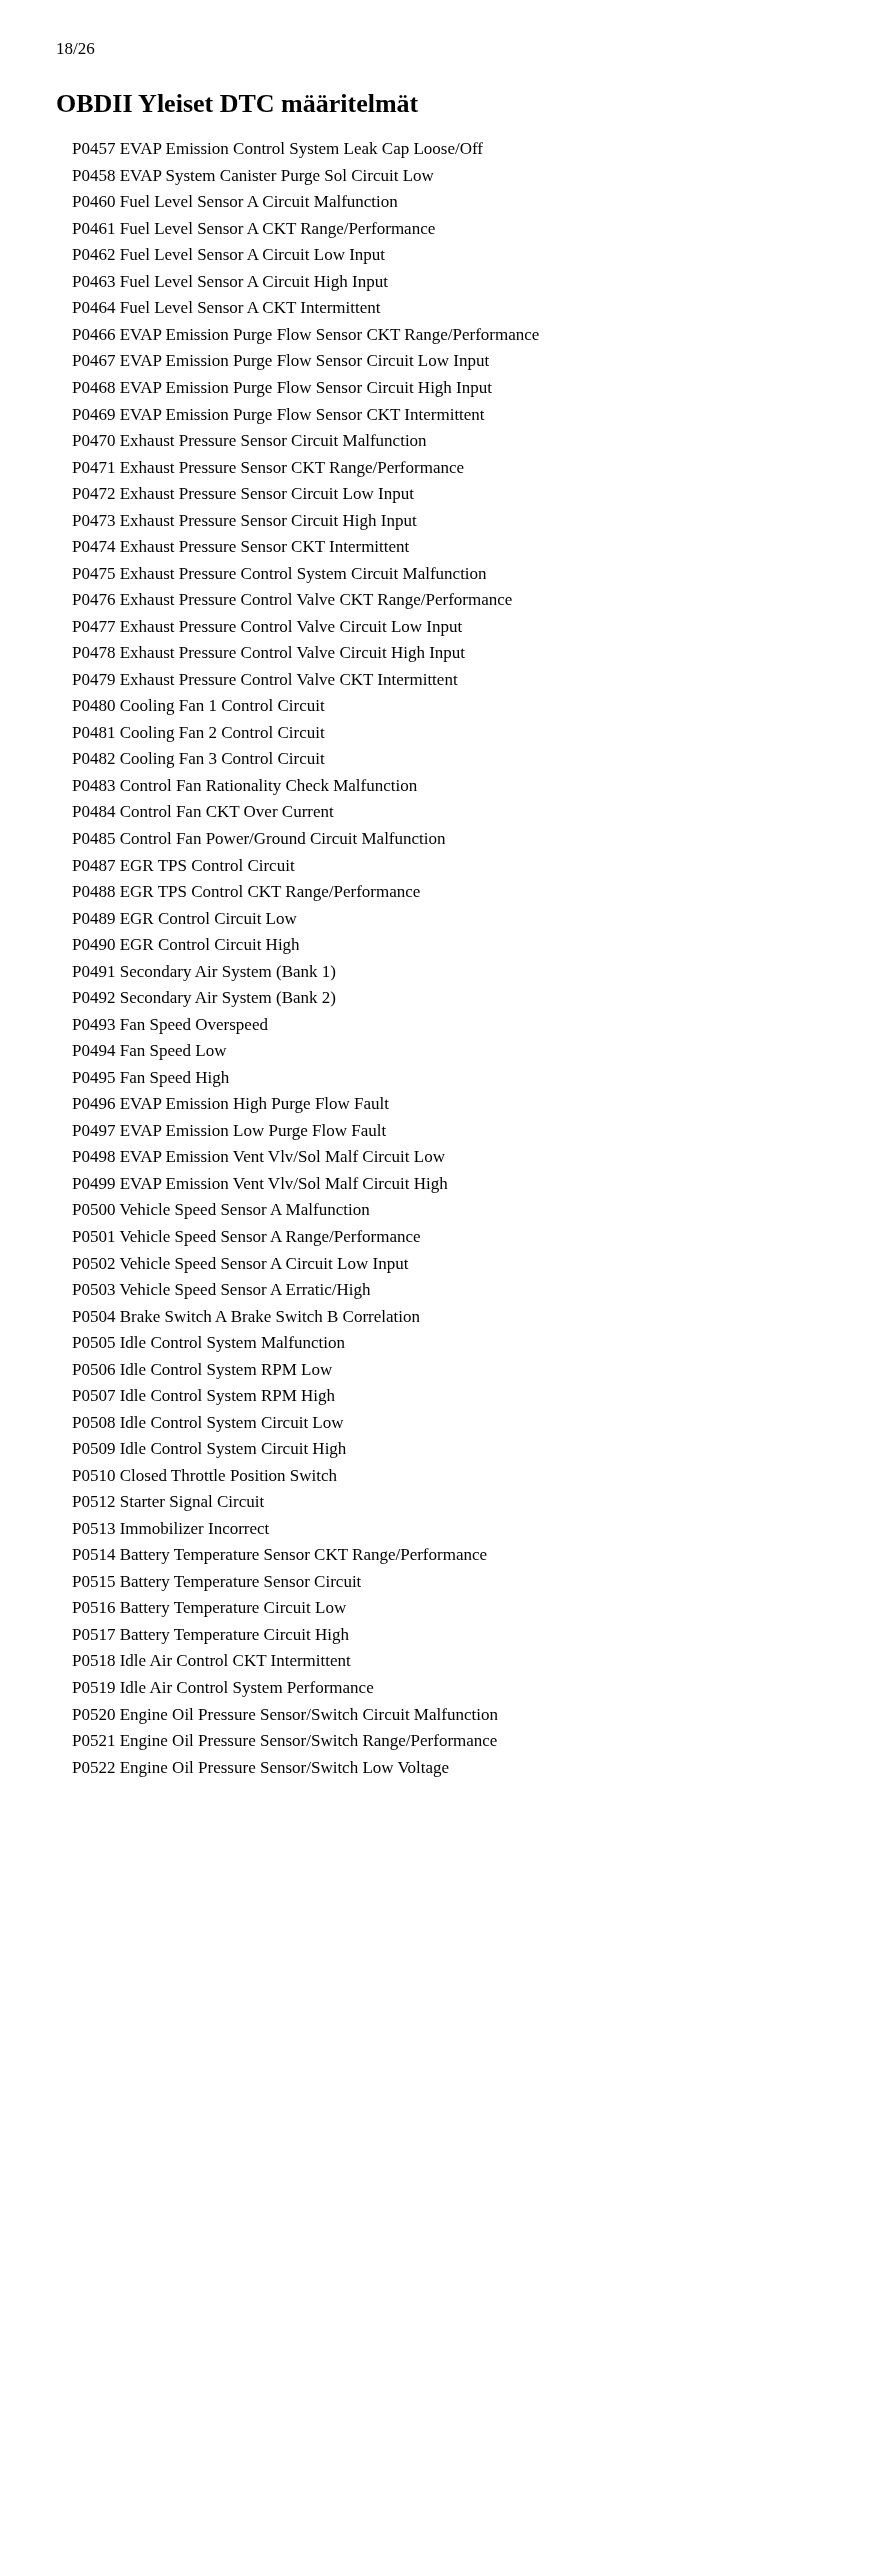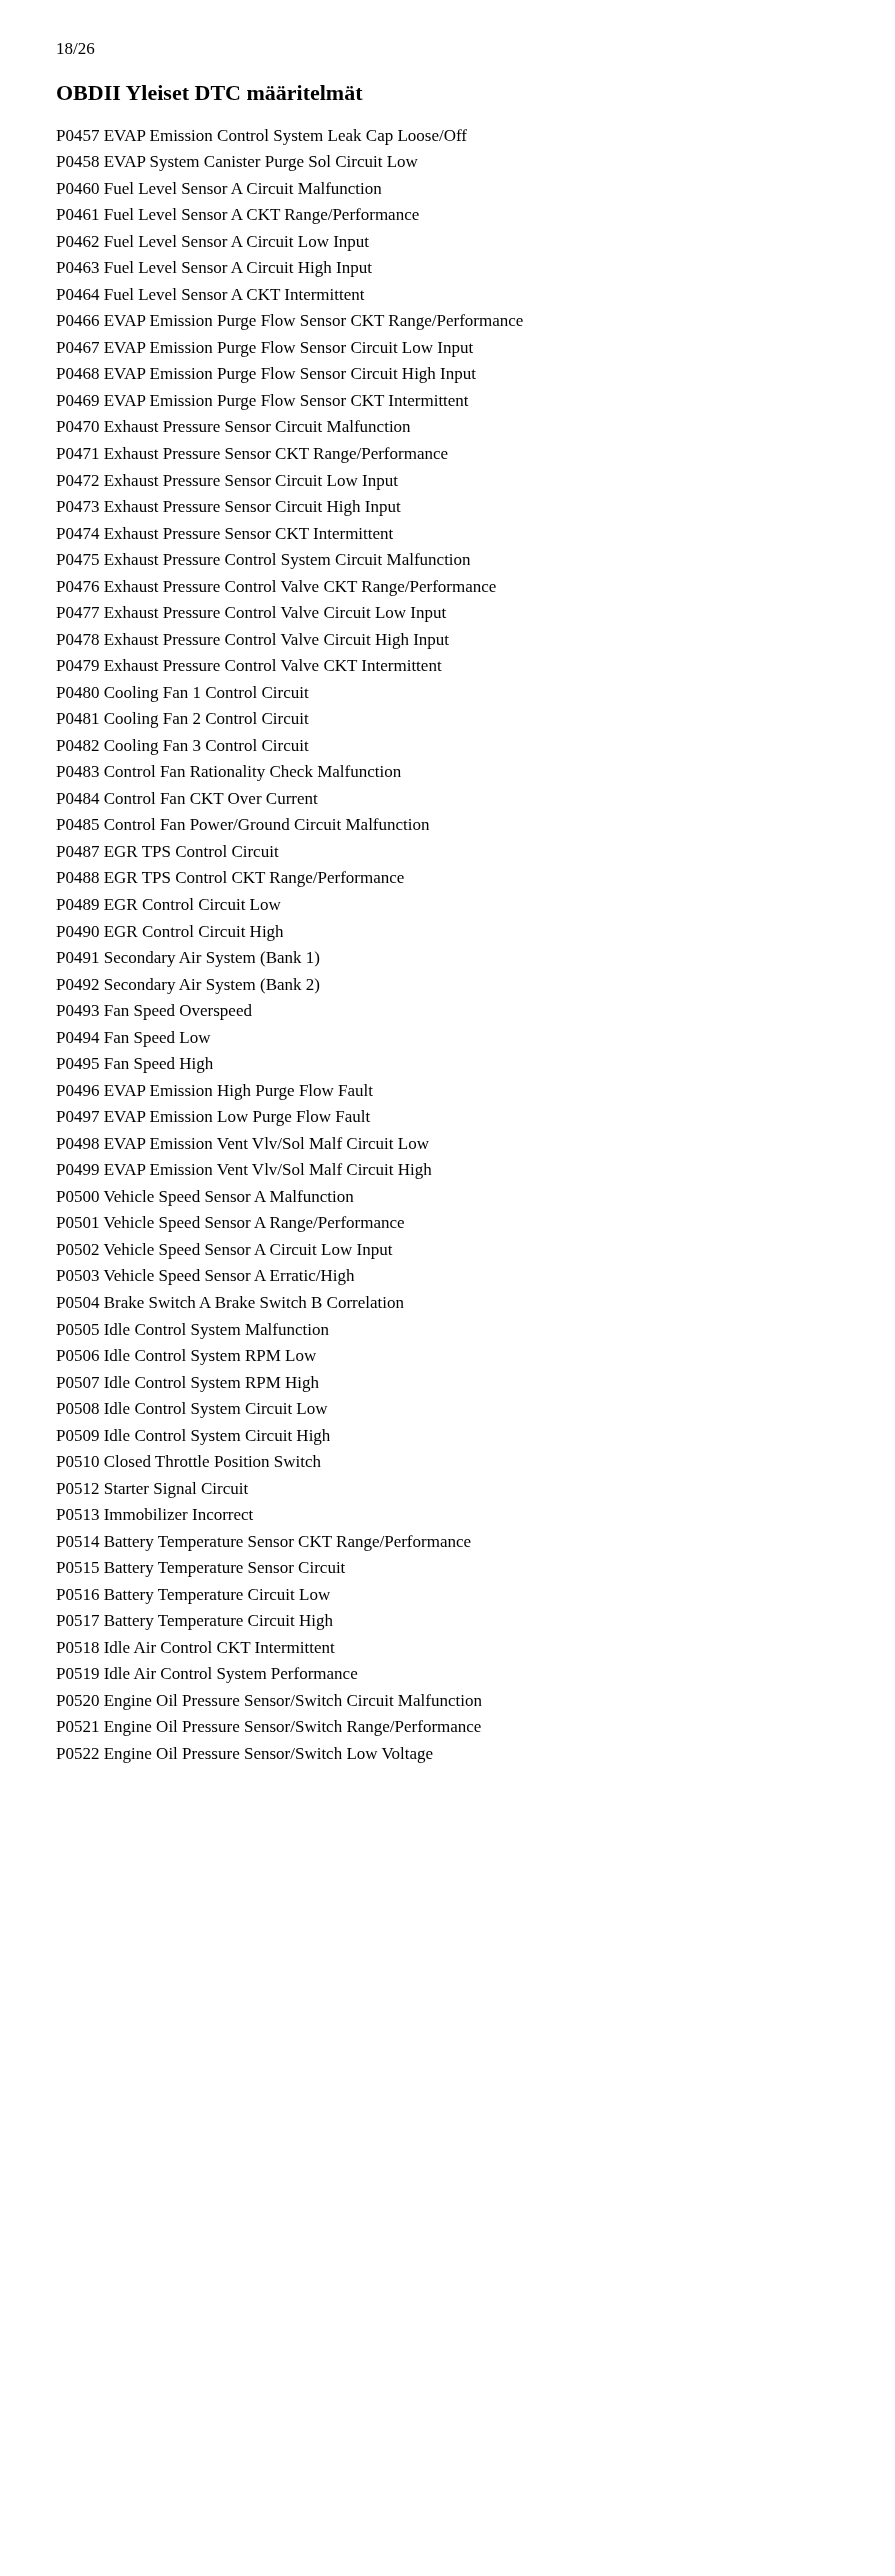--- a/index.html
+++ b/index.html
@@ -11,30 +11,31 @@
       background: #ffffff;
       font-family: 'Times New Roman', Times, serif;
       font-size: 17px;
       color: #000000;
       width: 895px;
       padding: 37px 56px;
       line-height: 1.4;
     }
     .page-number {
       font-size: 17px;
-      margin-bottom: 17px;
+      margin-bottom: 25px;
     }
     .main-title {
-      font-size: 22px;
+      font-size: 26px;
       font-weight: bold;
       margin-bottom: 15px;
     }
     .dtc-list {
       list-style: none;
       padding: 0;
+      margin-left: 16px;
     }
     .dtc-list li {
       margin-bottom: 1.9px;
       font-size: 17px;
       line-height: 1.45;
     }
   </style>
 </head>
 <body>
 

